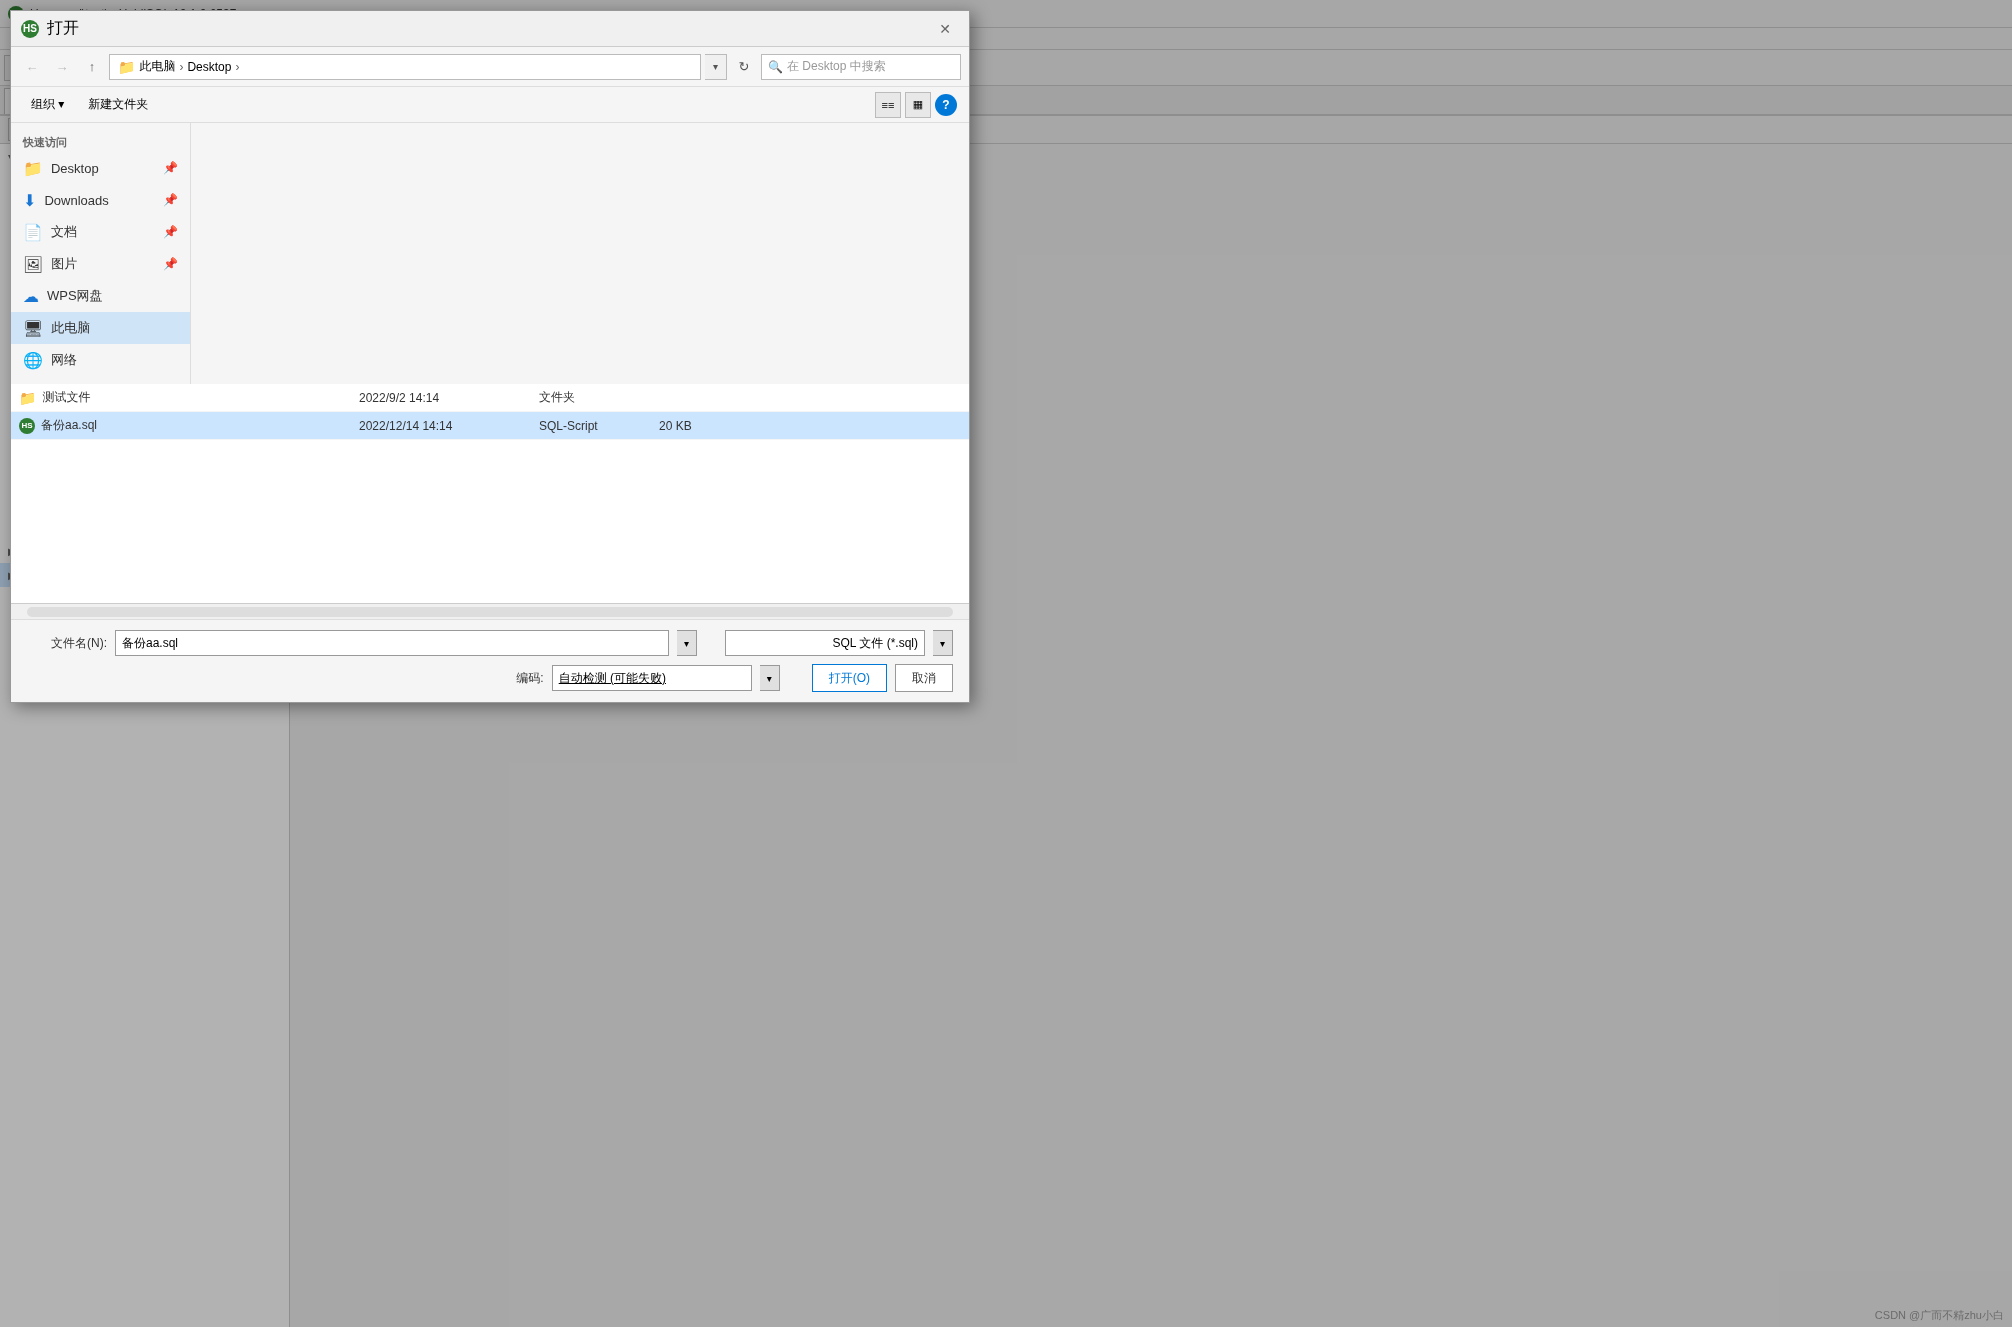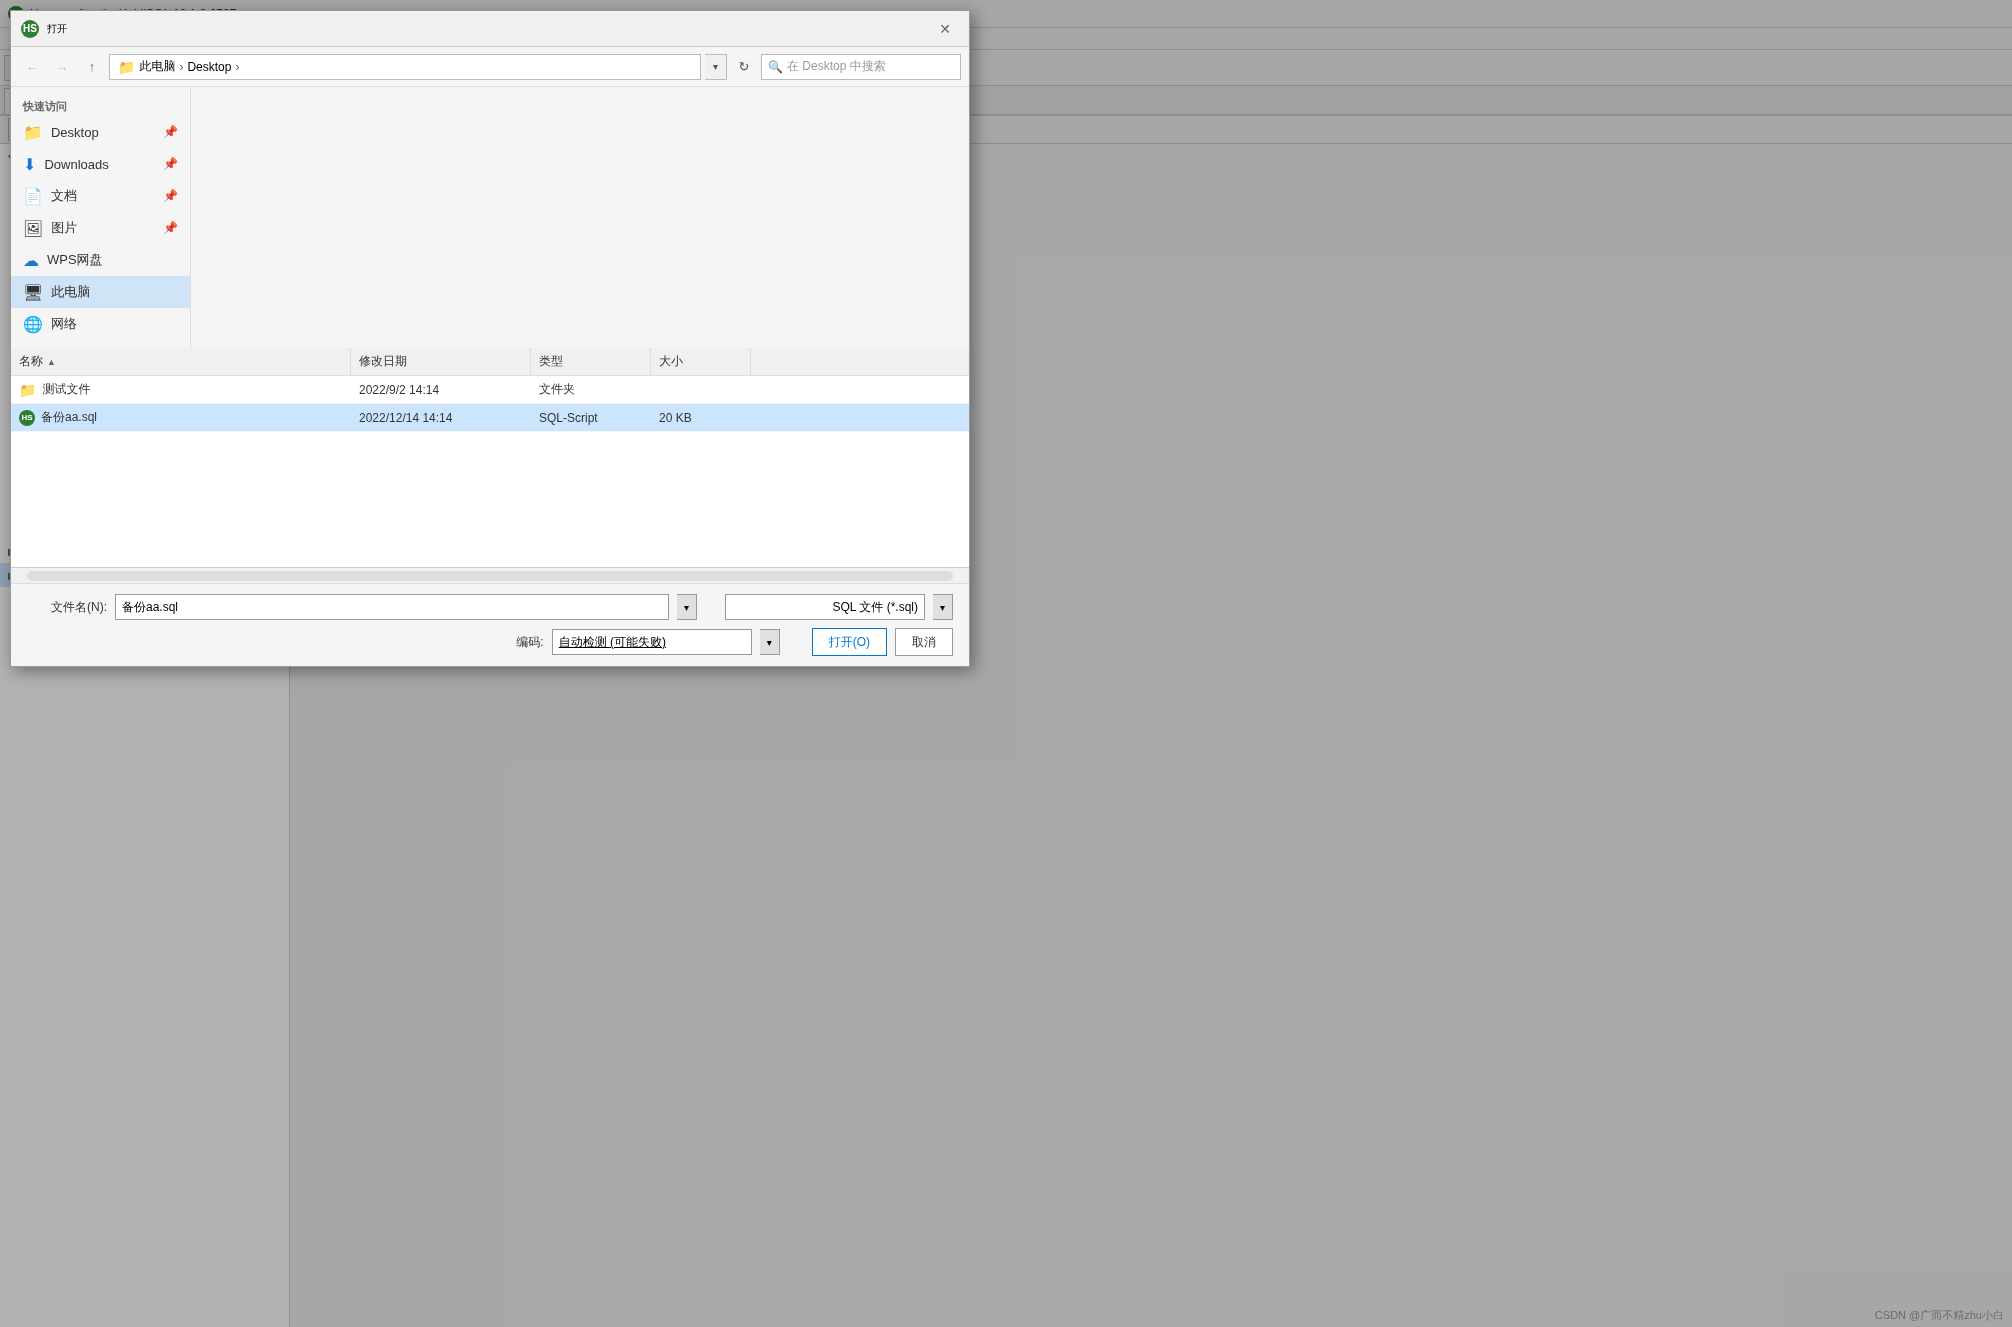--- a/index.html
+++ b/index.html
@@ -221,21 +221,21 @@
       display: flex; align-items: center; gap: 8px;
     }
     .dialog-title-icon {
       width: 18px; height: 18px;
       background: #2e7d32;
       border-radius: 50%;
       display: flex; align-items: center; justify-content: center;
       color: white; font-size: 10px; font-weight: bold;
     }
     .dialog-title-text {
-      font-size: 10px;
+      font-size: 16px;
       font-weight: normal;
     }
     .dialog-close-btn {
       width: 28px; height: 28px;
       display: flex; align-items: center; justify-content: center;
       cursor: pointer;
       font-size: 14px;
       color: #666;
       border-radius: 2px;
     }
@@ -701,20 +701,35 @@
           <span class="path-separator"> › </span>
         </div>
         <div class="addr-dropdown-btn">▾</div>
         <div class="addr-refresh-btn">↻</div>
         <div class="addr-search">
           <span>🔍</span>
           <span>在 Desktop 中搜索</span>
         </div>
       </div>
 
+      <div class="dialog-toolbar">
+        <div class="dialog-toolbar-left">
+          <div class="org-btn">
+            <span>组织 ▾</span>
+          </div>
+          <div class="new-folder-btn">
+            <span>新建文件夹</span>
+          </div>
+        </div>
+        <div class="dialog-toolbar-right">
+          <div class="view-btn">≡≡</div>
+          <div class="view-btn">▦</div>
+          <div class="help-btn">?</div>
+        </div>
+      </div>
 
       <div class="dialog-body">
 
         <div class="dialog-nav">
           <div class="nav-section-label">快速访问</div>
           <div class="nav-item">
             <span class="nav-item-icon">📁</span>
             <span>Desktop</span>
             <span class="nav-item-star">📌</span>
           </div>
@@ -742,35 +757,20 @@
             <span>此电脑</span>
           </div>
           <div class="nav-item">
             <span class="nav-item-icon" style="color:#1976d2;">🌐</span>
             <span>网络</span>
           </div>
         </div>
 
         <div class="dialog-file-list">
 
-          <div class="file-list-header">
-            <div class="file-col col-name">
-              <span>名称</span>
-              <span class="col-arrow">▲</span>
-            </div>
-            <div class="file-col col-date">
-              <span>修改日期</span>
-            </div>
-            <div class="file-col col-type">
-              <span>类型</span>
-            </div>
-            <div class="file-col col-size">
-              <span>大小</span>
-            </div>
-          </div>
 
           <div class="file-list-body">
             <div class="file-row">
               <div class="file-cell col-name">
                 <span class="file-icon folder-icon">📁</span>
                 <span>测试文件</span>
               </div>
               <div class="file-cell col-date">2022/9/2 14:14</div>
               <div class="file-cell col-type">文件夹</div>
               <div class="file-cell col-size"></div>

